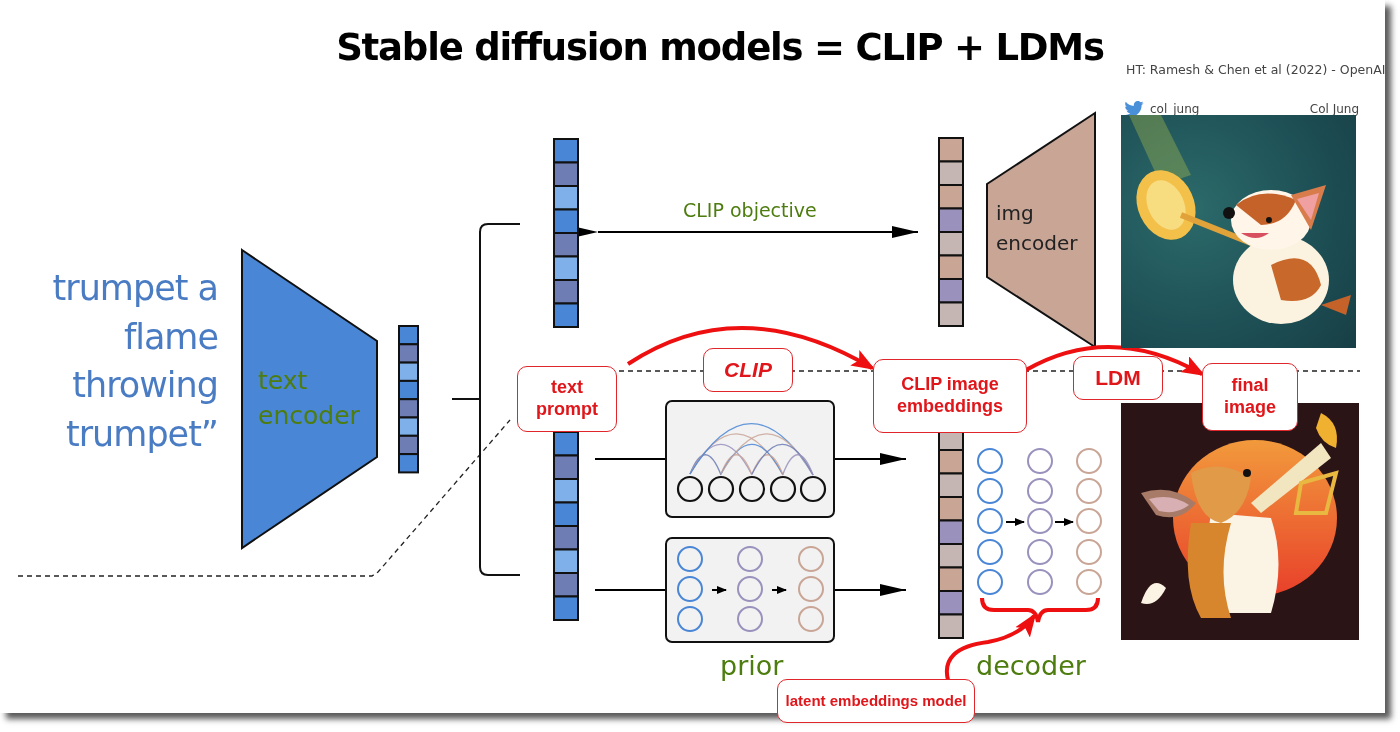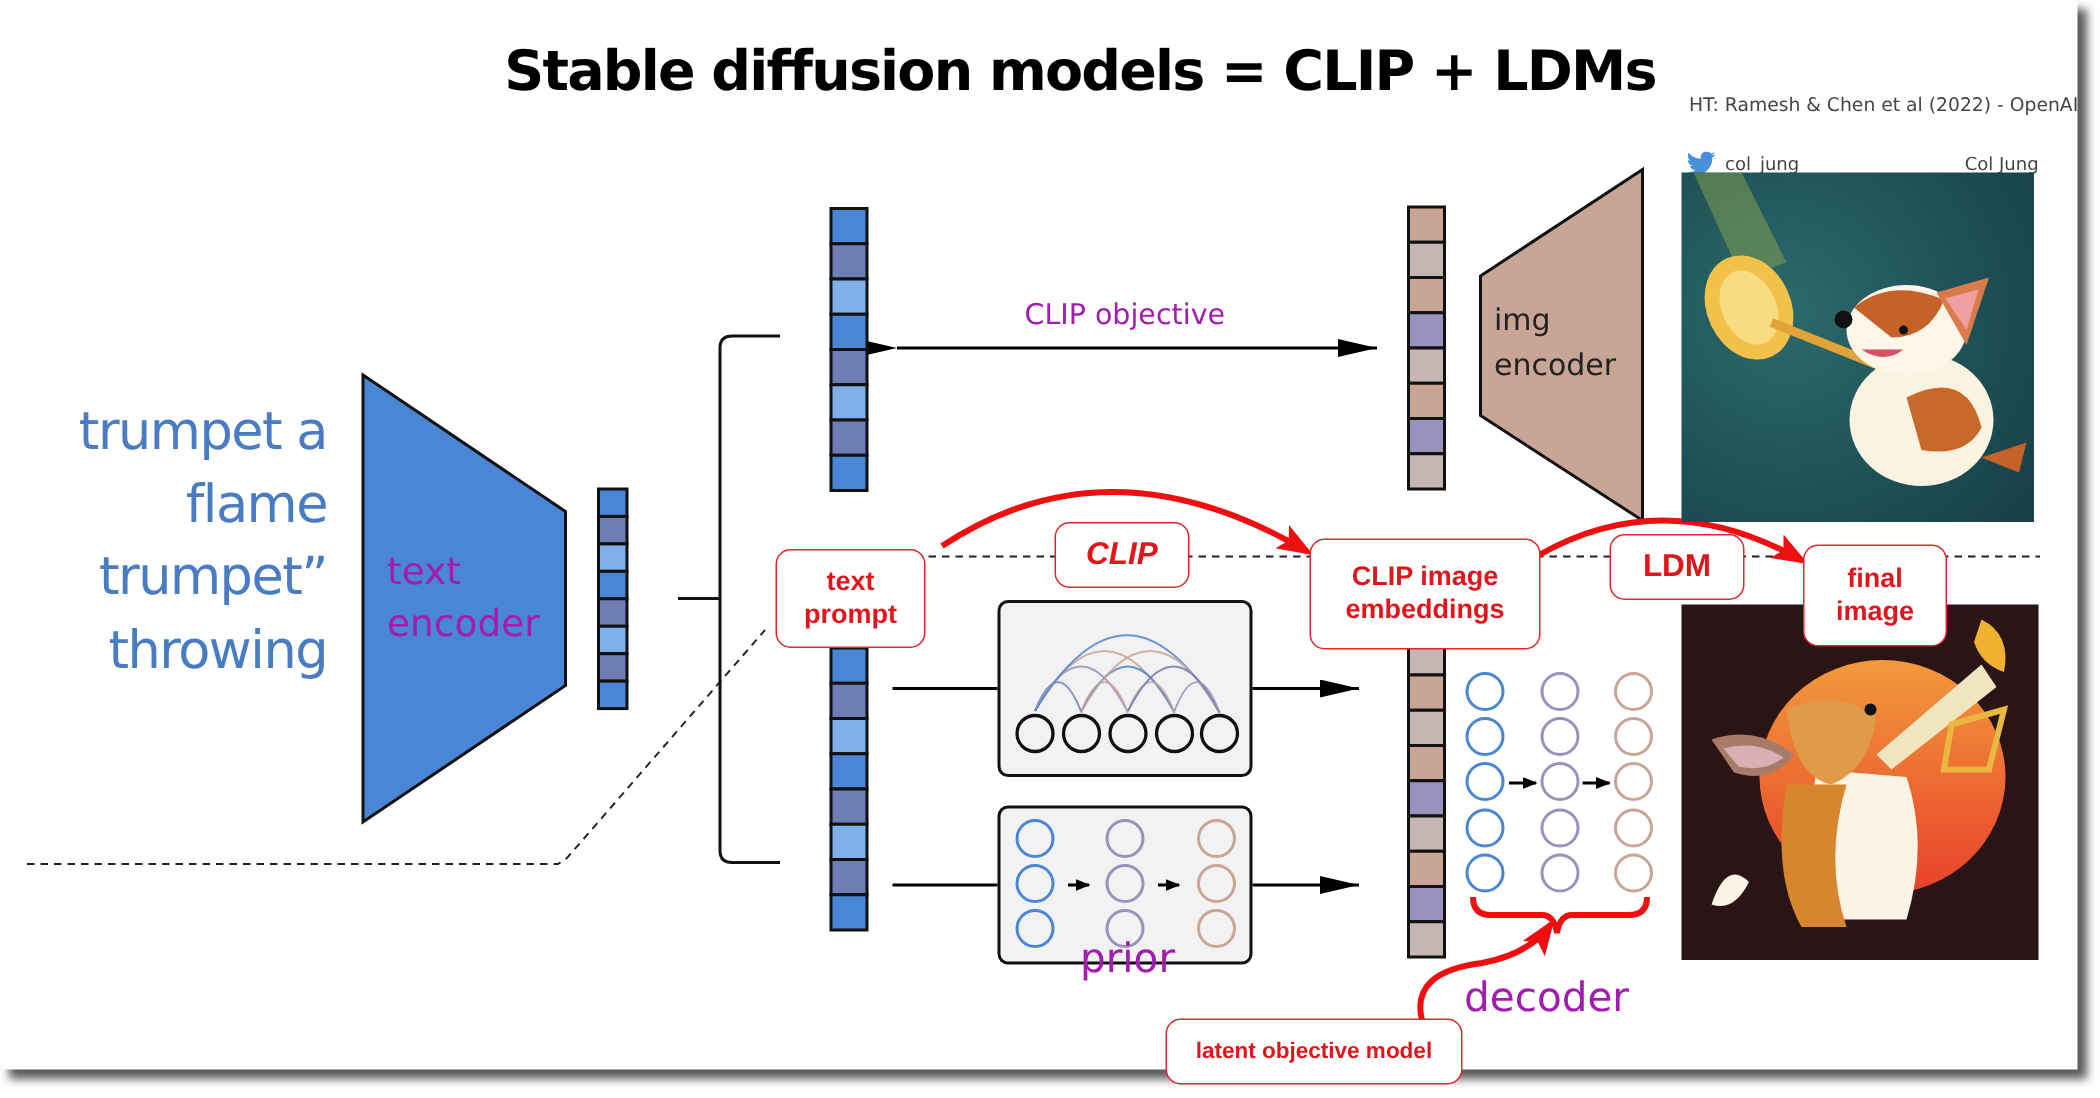--- a/index.html
+++ b/index.html
@@ -9,21 +9,21 @@
   #title { position:absolute; left:0; width:1440px; top:26px; text-align:center; font-family:"DejaVu Sans", sans-serif;
     font-weight:bold; font-size:37px; color:#000; letter-spacing:-1.2px; }
   #credit { position:absolute; left:1126px; top:62px; font-size:12.5px; color:#444; font-family:"DejaVu Sans", sans-serif; }
   #social { position:absolute; left:1124px; top:86px; font-size:12px; color:#444; display:flex; align-items:center; font-family:"DejaVu Sans", sans-serif; }
   #social .tw { width:20px; height:16px; margin-right:6px; }
   #social .med { margin-left:26px; font-family:"DejaVu Serif", serif; font-weight:bold; color:#111; font-size:12.5px;margin-top:31px; }
   #social .dots { display:inline-block; margin-right:4px; font-size:12px; letter-spacing:-2px; color:#111; }
   #social .cj { margin-left:10px; }
   #quote { position:absolute; right:1182px; top:264px; text-align:right; color:#4a7cc4; font-size:35px; line-height:48.5px;
     font-family:"DejaVu Sans", sans-serif; letter-spacing:-1px; white-space:nowrap; }
-  .lbl { position:absolute; font-family:"DejaVu Sans", sans-serif; color:#a21caf; }
+  .lbl { position:absolute; font-family:"DejaVu Sans", sans-serif; color:#4d7c0f; }
   .rbox { position:absolute; background:#fff; border:1.5px solid #e0262b; border-radius:10px; color:#e0161b;
     font-weight:bold; text-align:center; display:flex; align-items:center; justify-content:center; line-height:1.2; }
   svg#diagram { position:absolute; left:0; top:0; }
   .pic { position:absolute; overflow:hidden; }
 </style>
 </head>
 <body>
 
 <div id="frame"></div>
 
@@ -36,22 +36,22 @@
     <path d="M24 2.4c-.9.4-1.8.6-2.8.8 1-.6 1.8-1.6 2.2-2.7-1 .6-2 1-3.1 1.2C19.3.7 18 .1 16.6.1c-2.7 0-4.9 2.2-4.9 4.9 0 .4 0 .8.1 1.1C7.7 5.9 4.1 4 1.7 1 1.2 1.7 1 2.6 1 3.5c0 1.7.9 3.2 2.2 4.1-.8 0-1.6-.2-2.2-.6v.1c0 2.4 1.7 4.4 3.9 4.8-.4.1-.8.2-1.3.2-.3 0-.6 0-.9-.1.6 2 2.4 3.4 4.6 3.4-1.7 1.3-3.8 2.1-6.1 2.1-.4 0-.8 0-1.2-.1 2.2 1.4 4.8 2.2 7.5 2.2 9.1 0 14-7.5 14-14v-.6c1-.7 1.8-1.6 2.5-2.6z" fill="#4a90d9"></path>
   </svg>
   <span>col_jung</span>
   <span class="med"><span class="dots">●◖</span><span>Medium</span></span>
   <span class="cj">Col Jung</span>
 </div>
 
 <div id="quote">
   <div>trumpet a</div>
   <div>flame</div>
+  <div>throwing</div>
   <div>trumpet”</div>
-  <div>throwing</div>
 </div>
 
 <svg id="diagram" width="1400" height="732">
   <defs>
     <marker id="ah" markerWidth="10" markerHeight="8" refX="9" refY="4" orient="auto" markerUnits="userSpaceOnUse">
       <path d="M0,0 L10,4 L0,8 Z" fill="#000"></path>
     </marker>
     <marker id="ahs" markerWidth="26" markerHeight="12" refX="26" refY="6" orient="auto" markerUnits="userSpaceOnUse">
       <path d="M0,0 L26,6 L0,12 Z" fill="#000"></path>
     </marker>
@@ -191,21 +191,21 @@
 
 <div class="lbl" style="left:258px;top:363px;font-size:25px;line-height:35px;">
   <div>text</div>
   <div>encoder</div>
 </div>
 <div class="lbl" style="left:996px;top:198px;font-size:20px;line-height:30px;color:#222;">
   <div>img</div>
   <div>encoder</div>
 </div>
 <div class="lbl" style="left:683px;top:199px;font-size:19px;">CLIP objective</div>
-<div class="lbl" style="left:720px;top:624px;font-size:27px;text-align:right;">prior</div>
+<div class="lbl" style="left:720px;top:650px;font-size:27px;text-align:right;">prior</div>
 <div class="lbl" style="left:976px;top:650px;font-size:27px;">decoder</div>
 
 <div class="pic" style="left:1121px;top:115px;width:235px;height:233px;background:radial-gradient(circle at 30% 40%, #2c6a6a 0%, #1d4f55 60%, #173f45 100%);">
   <svg width="235" height="233">
     <path d="M8,0 L40,0 L70,60 L40,70 Z" fill="#b8c64a" opacity="0.35"></path>
     <ellipse cx="45" cy="90" rx="28" ry="36" fill="#f3c04a" transform="rotate(-25 45 90)"></ellipse>
     <ellipse cx="45" cy="90" rx="18" ry="26" fill="#f8dc80" transform="rotate(-25 45 90)"></ellipse>
     <path d="M60,100 L135,130" stroke="#e2a23a" stroke-width="6"></path>
     <ellipse cx="160" cy="165" rx="48" ry="44" fill="#fbf2df"></ellipse>
     <path d="M150,150 Q190,130 200,170 Q190,190 160,185 Z" fill="#c8682a"></path>
@@ -254,13 +254,13 @@
       <div>embeddings</div>
     </div>
 </div>
 <div class="rbox" style="left:1073px;top:356px;width:88px;height:42px;font-size:21px;">LDM</div>
 <div class="rbox" style="left:1202px;top:363px;width:94px;height:66px;font-size:18px;">
   <div>
       <div>final</div>
       <div>image</div>
     </div>
 </div>
-<div class="rbox" style="left:777px;top:679px;width:196px;height:42px;font-size:15px;">latent objective model</div>
+<div class="rbox" style="left:777px;top:679px;width:196px;height:42px;font-size:15px;">latent embeddings model</div>
 
 </body></html>

